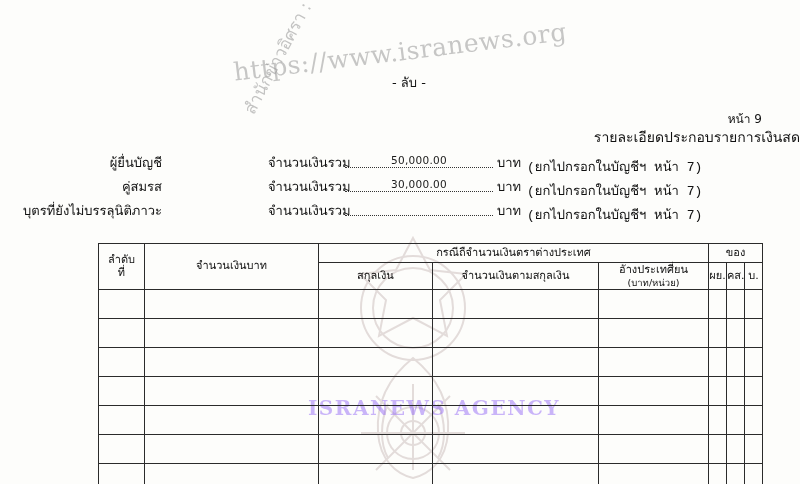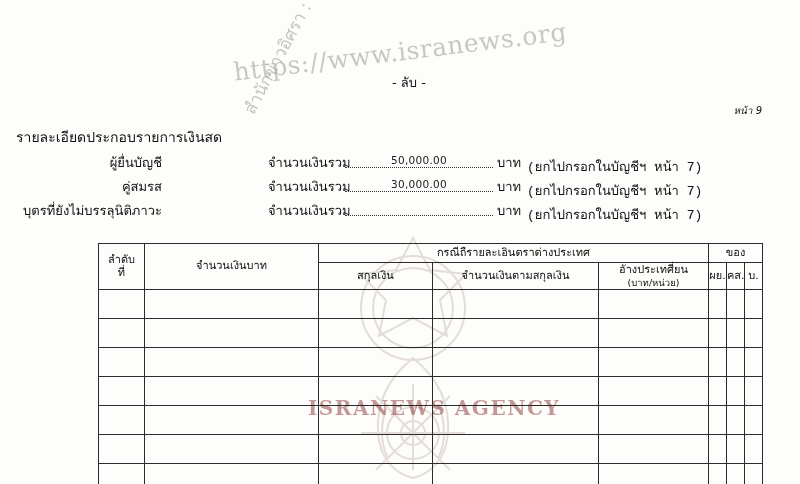--- a/index.html
+++ b/index.html
@@ -53,21 +53,21 @@
     pointer-events: none;
   }
   .wm-agency {
     position: absolute;
     left: 308px;
     top: 396px;
     font-family: "DejaVu Serif", serif;
     font-weight: bold;
     font-size: 20px;
     letter-spacing: 1.5px;
-    color: #7f1d1d;
+    color: #8b5cf6;
     opacity: 0.45;
     white-space: nowrap;
     pointer-events: none;
   }
   .wm-emblem {
     position: absolute;
     left: 318px;
     top: 208px;
     width: 190px;
     height: 276px;
@@ -80,30 +80,29 @@
     position: absolute;
     left: 392px;
     top: 72px;
     font-size: 13px;
     color: #111;
     white-space: nowrap;
   }
   .page-no {
     position: absolute;
     right: 38px;
-    top: 103px;
-    font-size: 10px;
-    white-space: nowrap;
-    font-style: italic;
+    top: 109px;
+    font-size: 12px;
+    white-space: nowrap;
   }
   .doc-title {
     position: absolute;
-    left: 16px; right: 0;
+    left: 0; right: 0;
     top: 126px;
-    text-align: left;
+    text-align: right;
     font-size: 14px;
     white-space: nowrap;
   }
 
   
   .sum-row {
     position: absolute;
     left: 0;
     width: 700px;
     height: 20px;
@@ -250,21 +249,21 @@
       <col style="width:18px">
       <col style="width:18px">
     </colgroup>
     <thead>
       <tr class="r-head1">
         <th rowspan="2">
           <div>ลำดับ</div>
           <div>ที่</div>
         </th>
         <th rowspan="2">จำนวนเงินบาท</th>
-        <th colspan="3">กรณีถืรายละเอินตราต่างประเทศ</th>
+        <th colspan="3">กรณีถืจำนวนเงินตราต่างประเทศ</th>
         <th colspan="3">ของ</th>
       </tr>
       <tr class="r-head2">
         <th>สกุลเงิน</th>
         <th>จำนวนเงินตามสกุลเงิน</th>
         <th>
           <div>อัางประเทศี่ยน</div>
           <div class="small">(บาท/หน่วย)</div>
         </th>
         <th class="small">ผย.</th>

